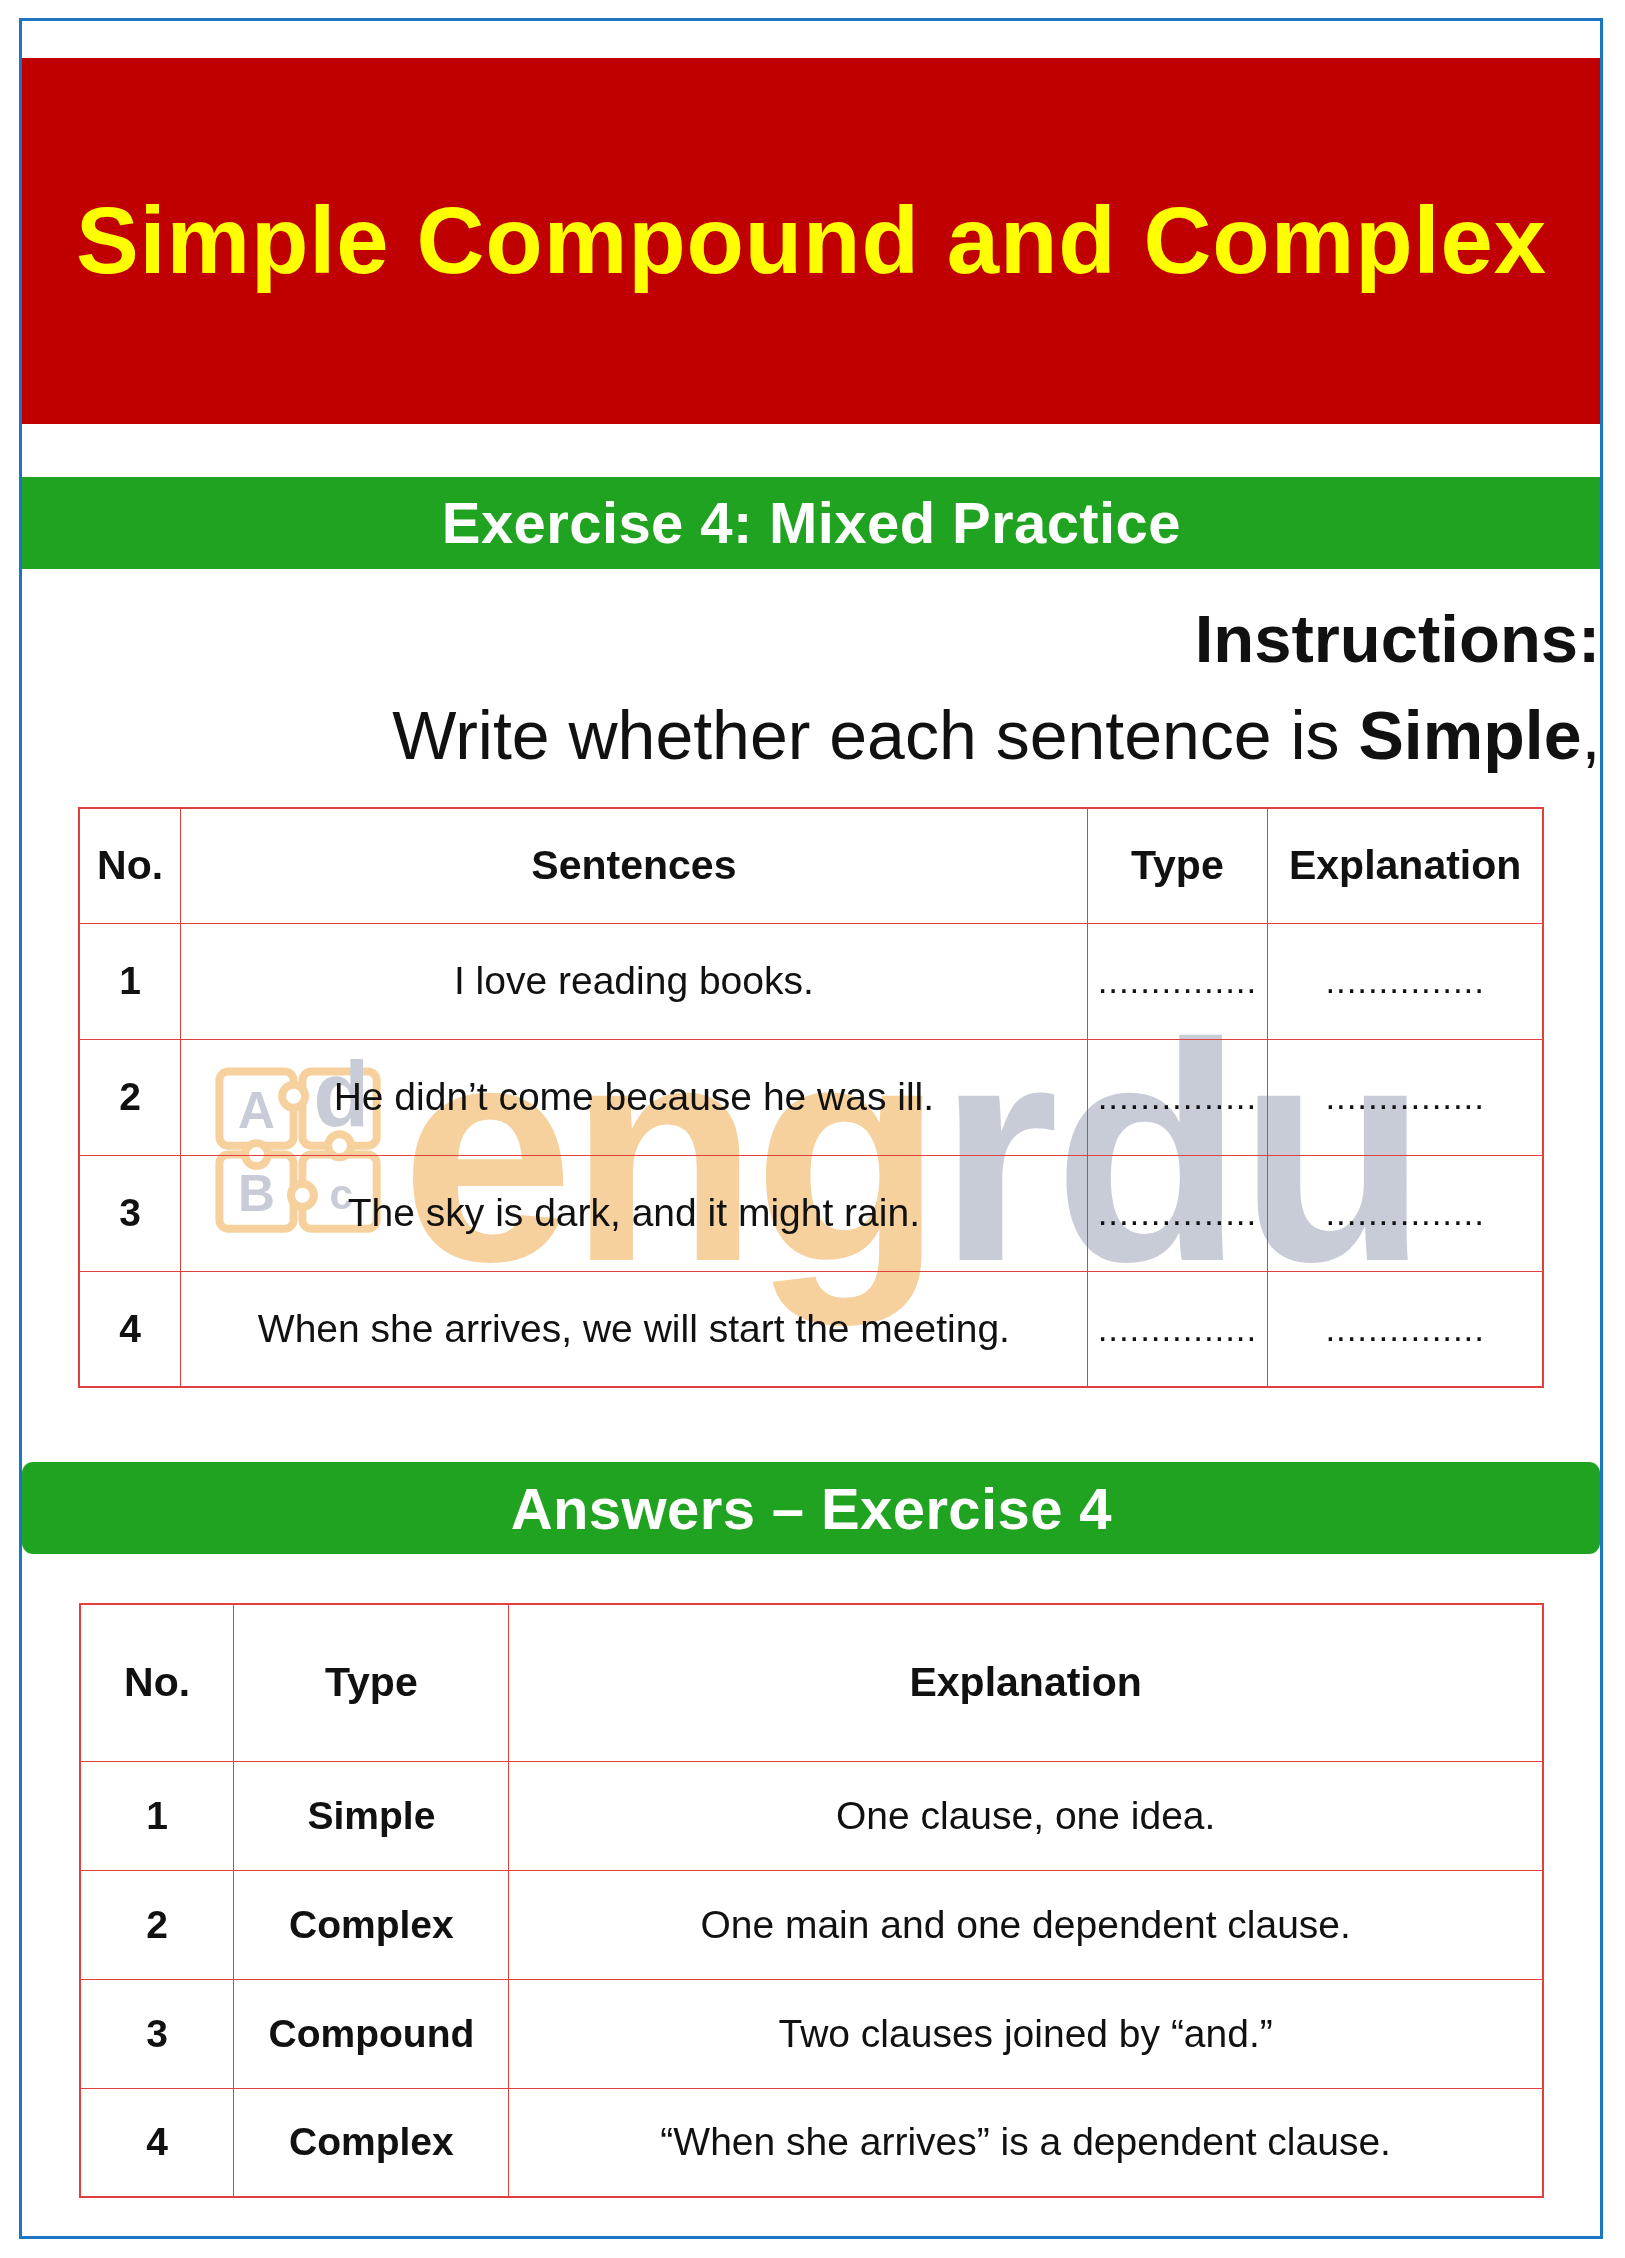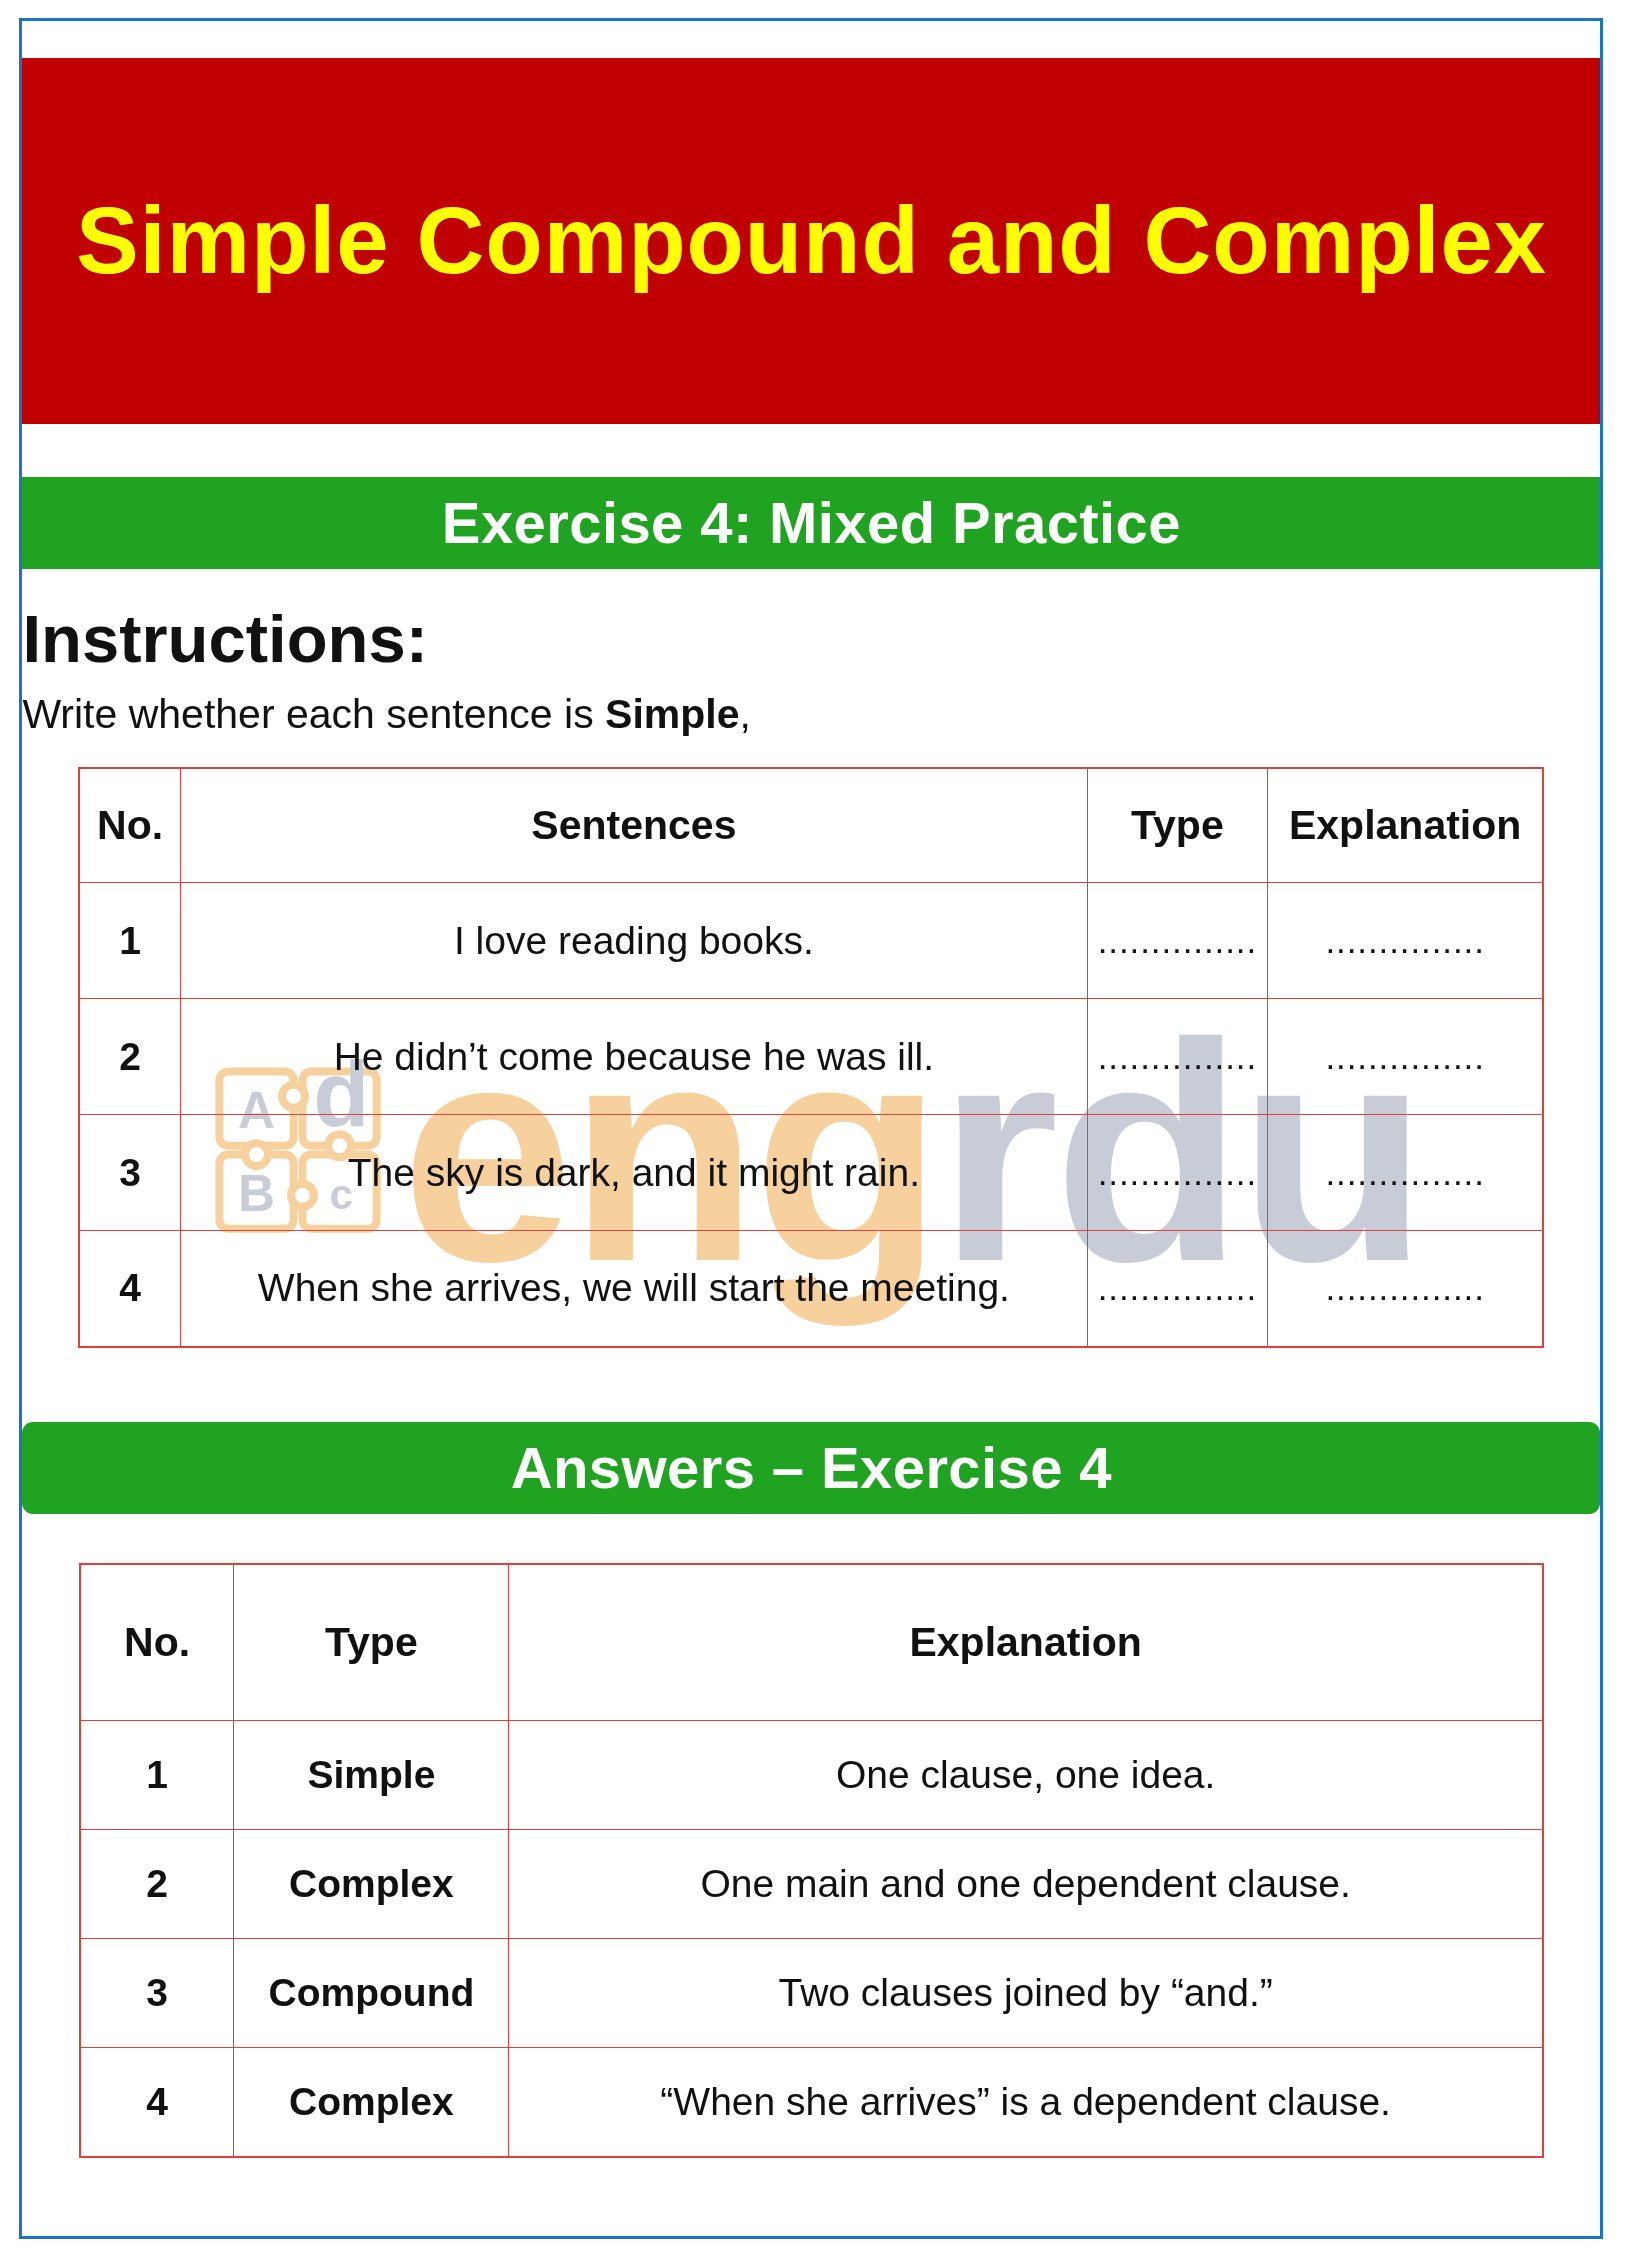--- a/index.html
+++ b/index.html
@@ -20,23 +20,23 @@
     letter-spacing:0.9px; white-space:nowrap;
   }
   .green-banner {
     height:92px; background:#20A320; color:#fff; font-weight:bold;
     font-size:58px; display:flex; align-items:center; justify-content:center;
     position:relative; z-index:2; letter-spacing:0.4px;
   }
   #exercise-banner { margin-top:53px; }
   #answers-banner  { margin-top:74px;border-radius:11px; }
   
-  .instructions { margin-top:25px; text-align:left; position:relative; z-index:2; }
+  .instructions { margin-top:25px; text-align:right; position:relative; z-index:2; }
   .instructions .instr-heading { font-size:67px; font-weight:bold; line-height:1.35; }
-  .instructions .instr-line    { font-size:41px; line-height:1.5; white-space:nowrap; }
+  .instructions .instr-line    { font-size:68px; line-height:1.5; white-space:nowrap; }
   .instructions b { font-weight:bold; }
   
   table { border-collapse:collapse; table-layout:fixed; margin:8px auto;
           position:relative; z-index:2; background:transparent; }
   th, td { border:1.8px solid #E23F3F; text-align:center; vertical-align:middle;
            padding:0 5.3px; overflow:hidden; }
   table.ex-table  { width:1464px; margin-top:21px; border:2.6px solid #E23F3F; }
   table.ans-table { width:1463px; margin-top:49px; border:2.6px solid #E23F3F; }
   .ex-table thead tr { height:115px; }
   .ex-table tbody tr { height:116px; }

